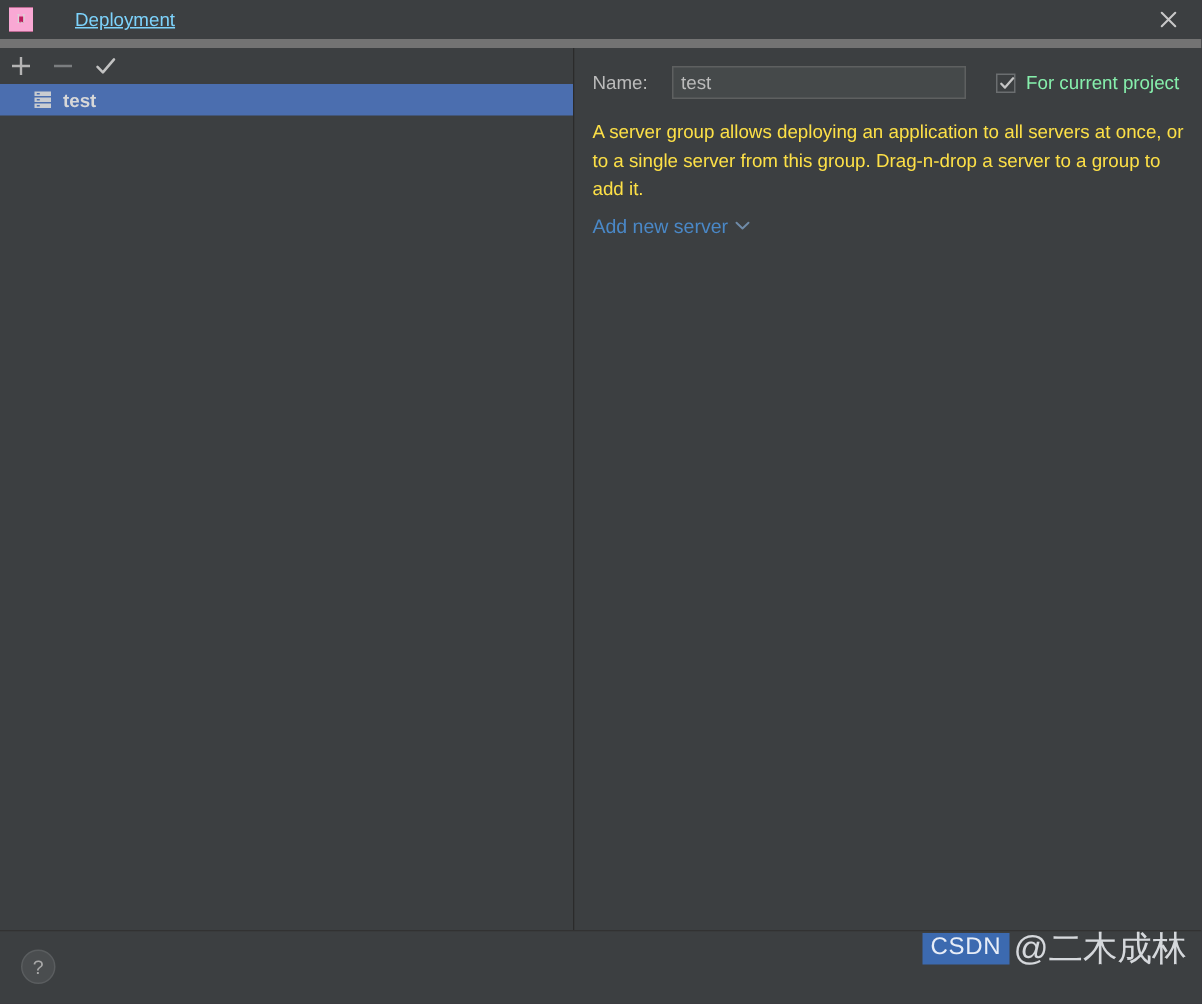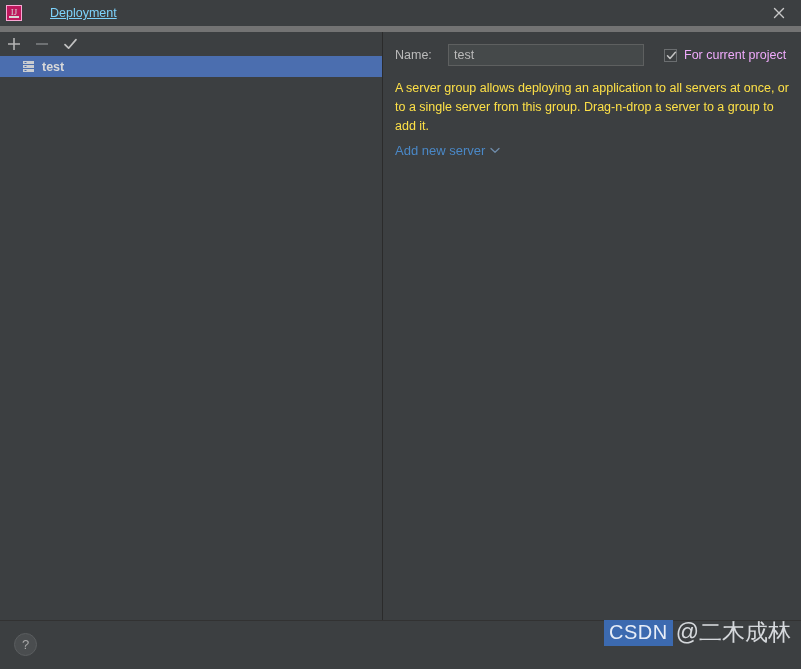--- a/index.html
+++ b/index.html
@@ -25,21 +25,21 @@
     height: 26px;
     min-height: 26px;
     background: #3c3f41;
     display: flex;
     align-items: center;
     padding: 0 0 0 6px;
     position: relative;
   }
   .ij-logo {
     width: 16px; height: 16px;
-    border: 1px solid #f9a8d4;
+    border: 6px solid #f9a8d4;
     background: #be185d;
     position: relative;
     flex: 0 0 auto;
     display: flex;
     align-items: center;
     justify-content: center;
   }
   .ij-logo .ij-text {
     color: #d6d6d6;
     font-size: 9px;
@@ -177,21 +177,21 @@
   .cbox {
     width: 13px; height: 13px;
     border: 1px solid #6b6e70;
     background: #3c3f41;
     margin-right: 7px;
     flex: 0 0 auto;
     position: relative;
   }
   .cbox svg { position: absolute; top: -1px; left: 0px; }
   #fcp-label {
-    color: #f0abfc;
+    color: #86efac;
     font-size: 12.5px;
     white-space: nowrap;
   }
 
   #description {
     margin-top: 13px;
     color: #fde047;
     font-size: 12.5px;
     line-height: 19px;
     width: 400px;
@@ -241,21 +241,21 @@
     position: absolute;
     right: 10px;
     bottom: 21px;
     display: flex;
     align-items: center;
     pointer-events: none;
   }
   #wm-csdn {
     background: #3c6ab0;
     color: #e7edf7;
-    font-size: 20px;
+    font-size: 16px;
     padding: 1px 5px 2px 5px;
     letter-spacing: 0.5px;
     font-family: "Liberation Sans", sans-serif;
   }
   #wm-user {
     color: #e3e6ea;
     font-size: 23px;
     margin-left: 3px;
     font-family: "Liberation Sans", sans-serif;
     opacity: 0.92;

